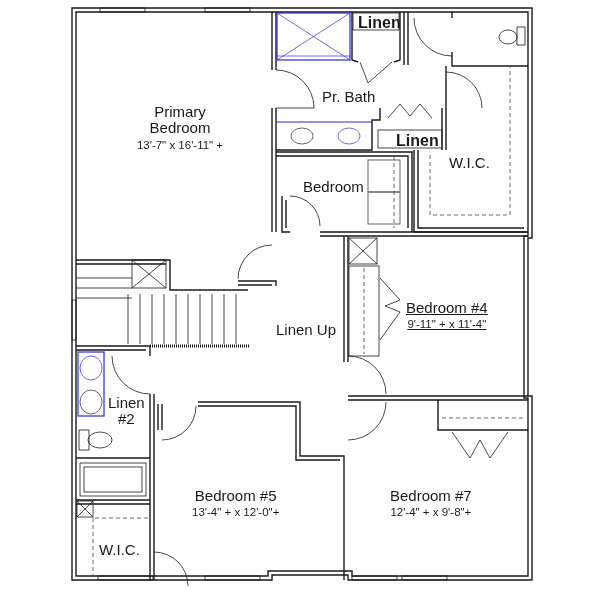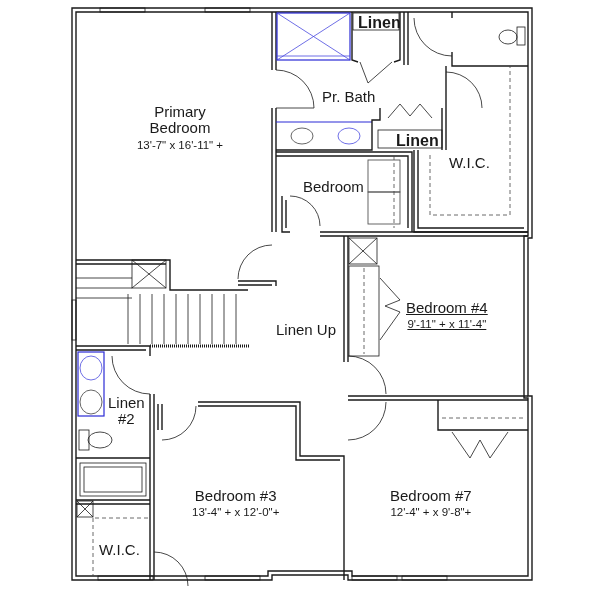--- a/index.html
+++ b/index.html
@@ -166,21 +166,21 @@
   <div class="room-name">Bedroom #4</div>
   <div class="room-dim" style="margin-top:2px;">9'-11" + x 11'-4"</div>
 </div>
 
 <div class="lbl hit" style="left:108px; top:395px;">
   <div class="room-name">Linen</div>
   <div class="room-name">#2</div>
 </div>
 
 <div class="lbl hit" style="left:192px; top:488px;">
-  <div class="room-name">Bedroom #3</div>
+  <div class="room-name">Bedroom #5</div>
   <div class="room-dim" style="margin-top:2px;">13'-4" + x 12'-0"+</div>
 </div>
 
 <div class="lbl hit" style="left:390px; top:488px;">
   <div class="room-name">Bedroom #7</div>
   <div class="room-dim" style="margin-top:2px;">12'-4" + x 9'-8"+</div>
 </div>
 
 <div class="lbl hit room-name" style="left:99px; top:542px;">W.I.C.</div>
 

